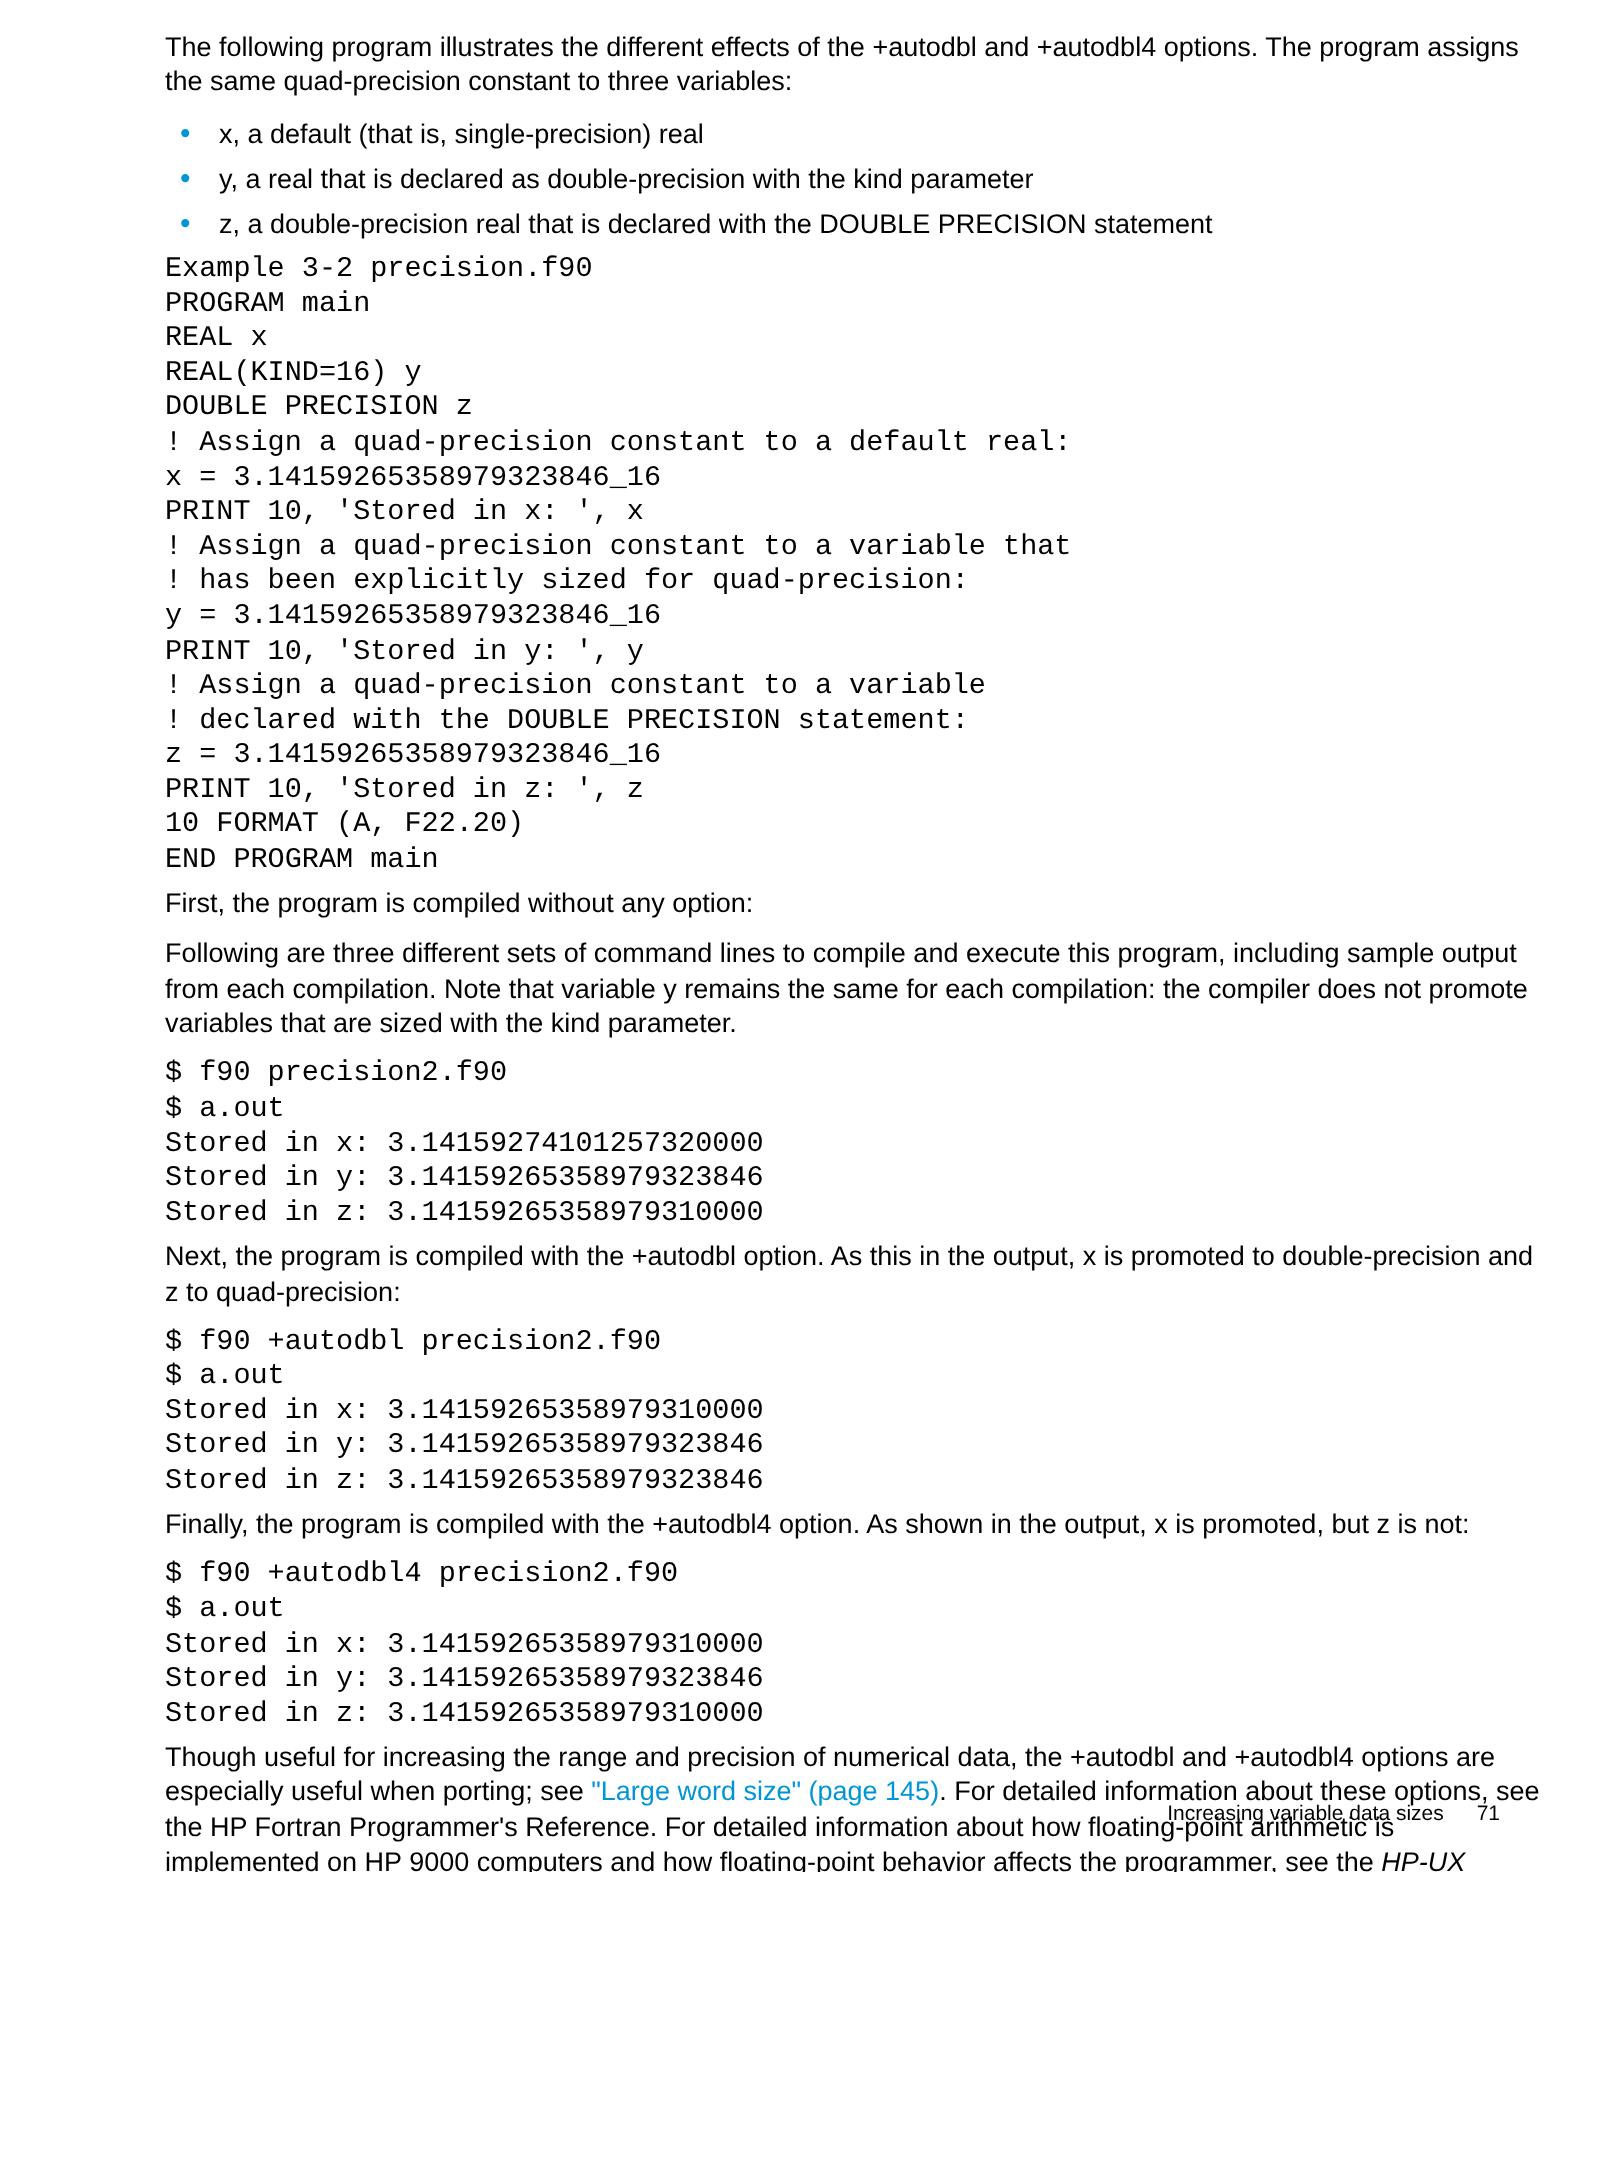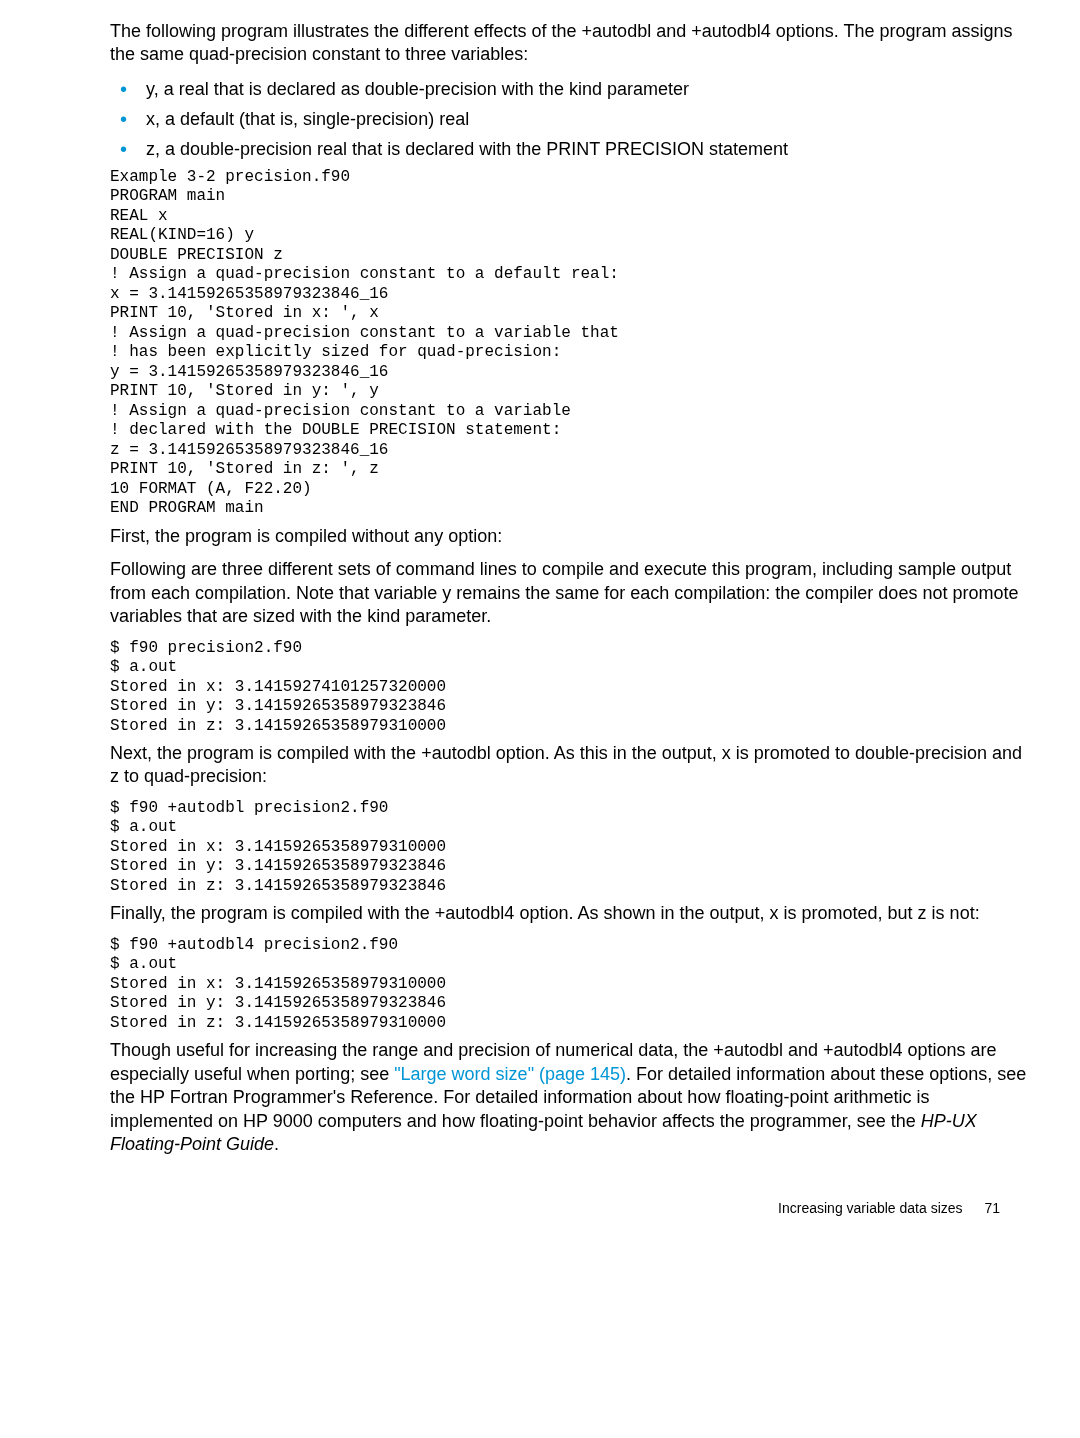--- a/index.html
+++ b/index.html
@@ -39,21 +39,21 @@
     content: "•";
     position: absolute;
     left: 10px;
     top: 0;
     color: #0096d6;
     font-size: 20px;
     line-height: 1.2;
   }
   pre.code {
     font-family: "Courier New", Courier, monospace;
-    font-size: 16px;
+    font-size: 19px;
     line-height: 1.22;
     white-space: pre;
     margin: 0 0 6px 0;
     color: #000000;
   }
   a.link {
     color: #0096d6;
     text-decoration: none;
   }
   .italic { font-style: italic; }
@@ -66,23 +66,23 @@
   }
   .footer .pagenum { margin-left: 18px; text-align: right; }
 </style>
 </head>
 <body>
 
 <div class="page">
   <p class="para">The following program illustrates the different effects of the +autodbl and +autodbl4 options. The program assigns the same quad-precision constant to three variables:</p>
 
   <ul class="bullets">
+    <li>x, a default (that is, single-precision) real</li>
     <li>y, a real that is declared as double-precision with the kind parameter</li>
-    <li>x, a default (that is, single-precision) real</li>
-    <li>z, a double-precision real that is declared with the PRINT PRECISION statement</li>
+    <li>z, a double-precision real that is declared with the DOUBLE PRECISION statement</li>
   </ul>
 
   <pre class="code">Example 3-2 precision.f90
 PROGRAM main
 REAL x
 REAL(KIND=16) y
 DOUBLE PRECISION z
 ! Assign a quad-precision constant to a default real:
 x = 3.14159265358979323846_16
 PRINT 10, 'Stored in x: ', x

